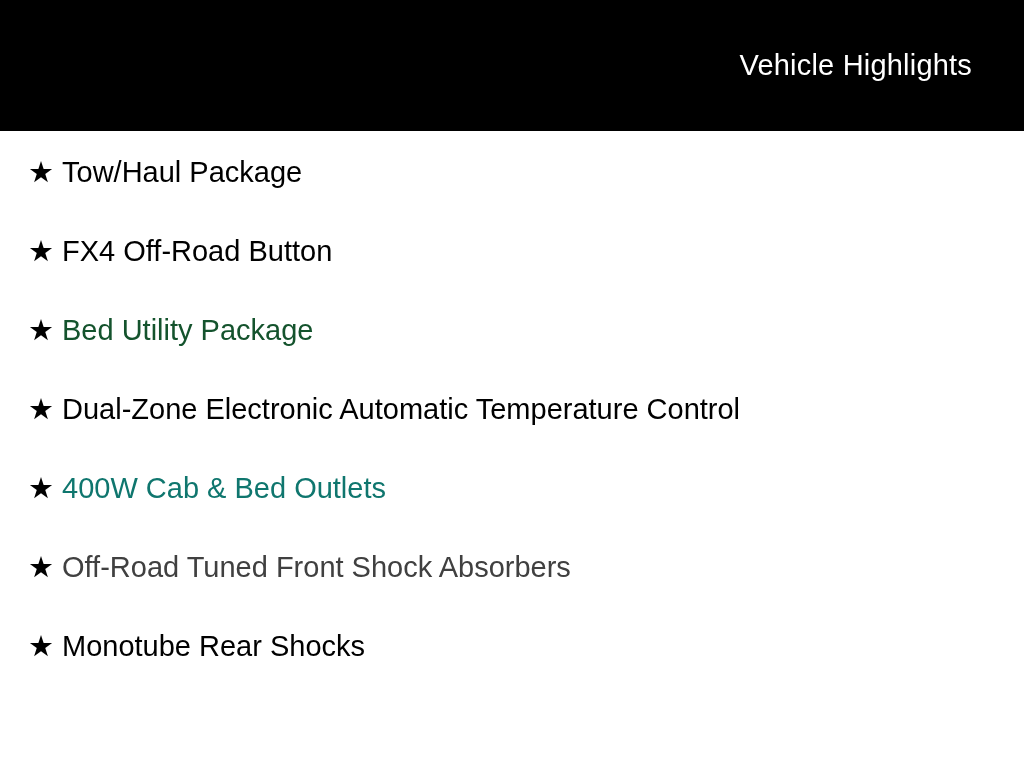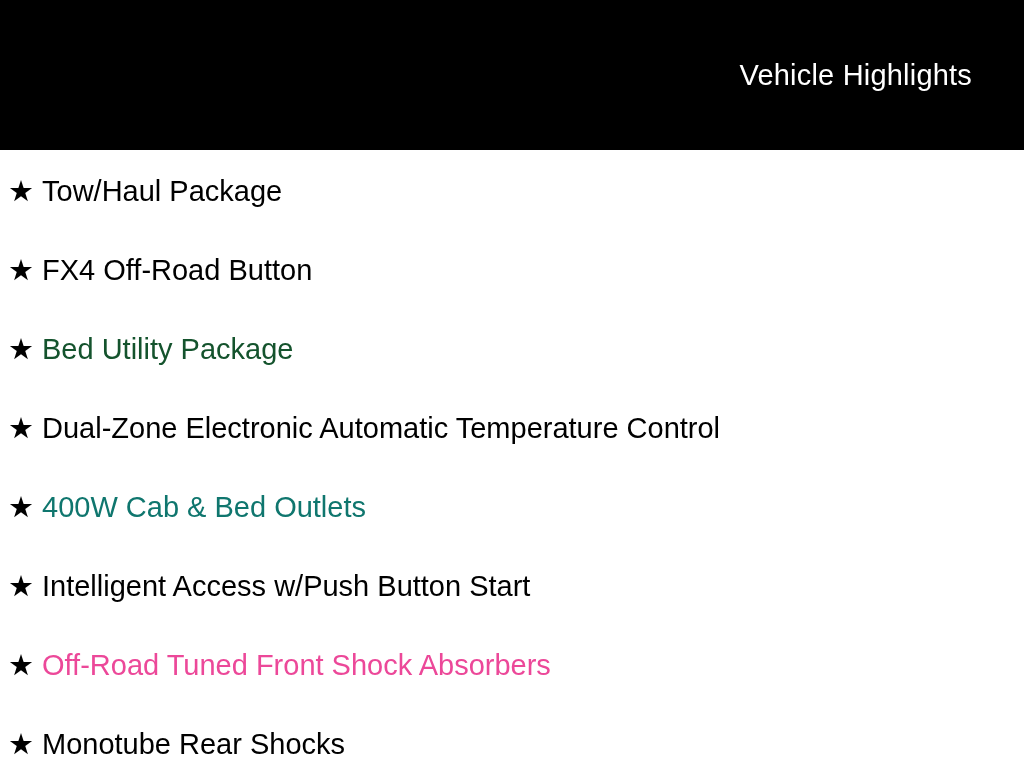--- a/index.html
+++ b/index.html
@@ -7,38 +7,38 @@
     padding: 0;
   }
   body {
     width: 1024px;
     height: 768px;
     background: #ffffff;
     font-family: "Liberation Sans", sans-serif;
     overflow: hidden;
   }
   .header {
-    height: 150px;
+    height: 131px;
     background: #000000;
     display: flex;
     align-items: center;
     justify-content: flex-end;
     padding-right: 52px;
     box-sizing: border-box;
   }
   .header-title {
     color: #ffffff;
     font-size: 29px;
     font-weight: 400;
     letter-spacing: 0.2px;
   }
   ul.highlights {
     list-style: none;
     margin: 0;
-    padding: 2px 0 0 8px;
+    padding: 2px 0 0 28px;
   }
   ul.highlights li {
     height: 79px;
     line-height: 79px;
     font-size: 29px;
     color: #000000;
     white-space: nowrap;
   }
   ul.highlights .star {
     font-size: 29px;
@@ -55,16 +55,15 @@
 <div class="header" style="background: rgb(0, 0, 0);">
   <div class="header-title" style="color: rgb(255, 255, 255);">Vehicle Highlights</div>
 </div>
 
 <ul class="highlights" id="highlights-list">
     <li><span class="star">★</span><span class="label" style="color: rgb(0, 0, 0);">Tow/Haul Package</span></li>
     <li><span class="star">★</span><span class="label" style="color: rgb(0, 0, 0);">FX4 Off-Road Button</span></li>
     <li><span class="star">★</span><span class="label" style="color: #14532d;">Bed Utility Package</span></li>
     <li><span class="star">★</span><span class="label" style="color: #000000;">Dual-Zone Electronic Automatic Temperature Control</span></li>
     <li><span class="star">★</span><span class="label" style="color: #0f766e;">400W Cab &amp; Bed Outlets</span></li>
-    <li><span class="star">★</span><span class="label" style="color: rgb(0, 0, 0);">Intelligent Access w/Push Button Start</span></li>
-    <li><span class="star">★</span><span class="label" style="color: #ec4899;">Off-Road Tuned Front Shock Absorbers</span></li>
+    <li><span class="star">★</span><span class="label" style="color: #404040;">Off-Road Tuned Front Shock Absorbers</span></li>
     <li><span class="star">★</span><span class="label" style="color: rgb(0, 0, 0); text-align: center;">Monotube Rear Shocks</span></li>
   </ul>
 
 </body></html>

